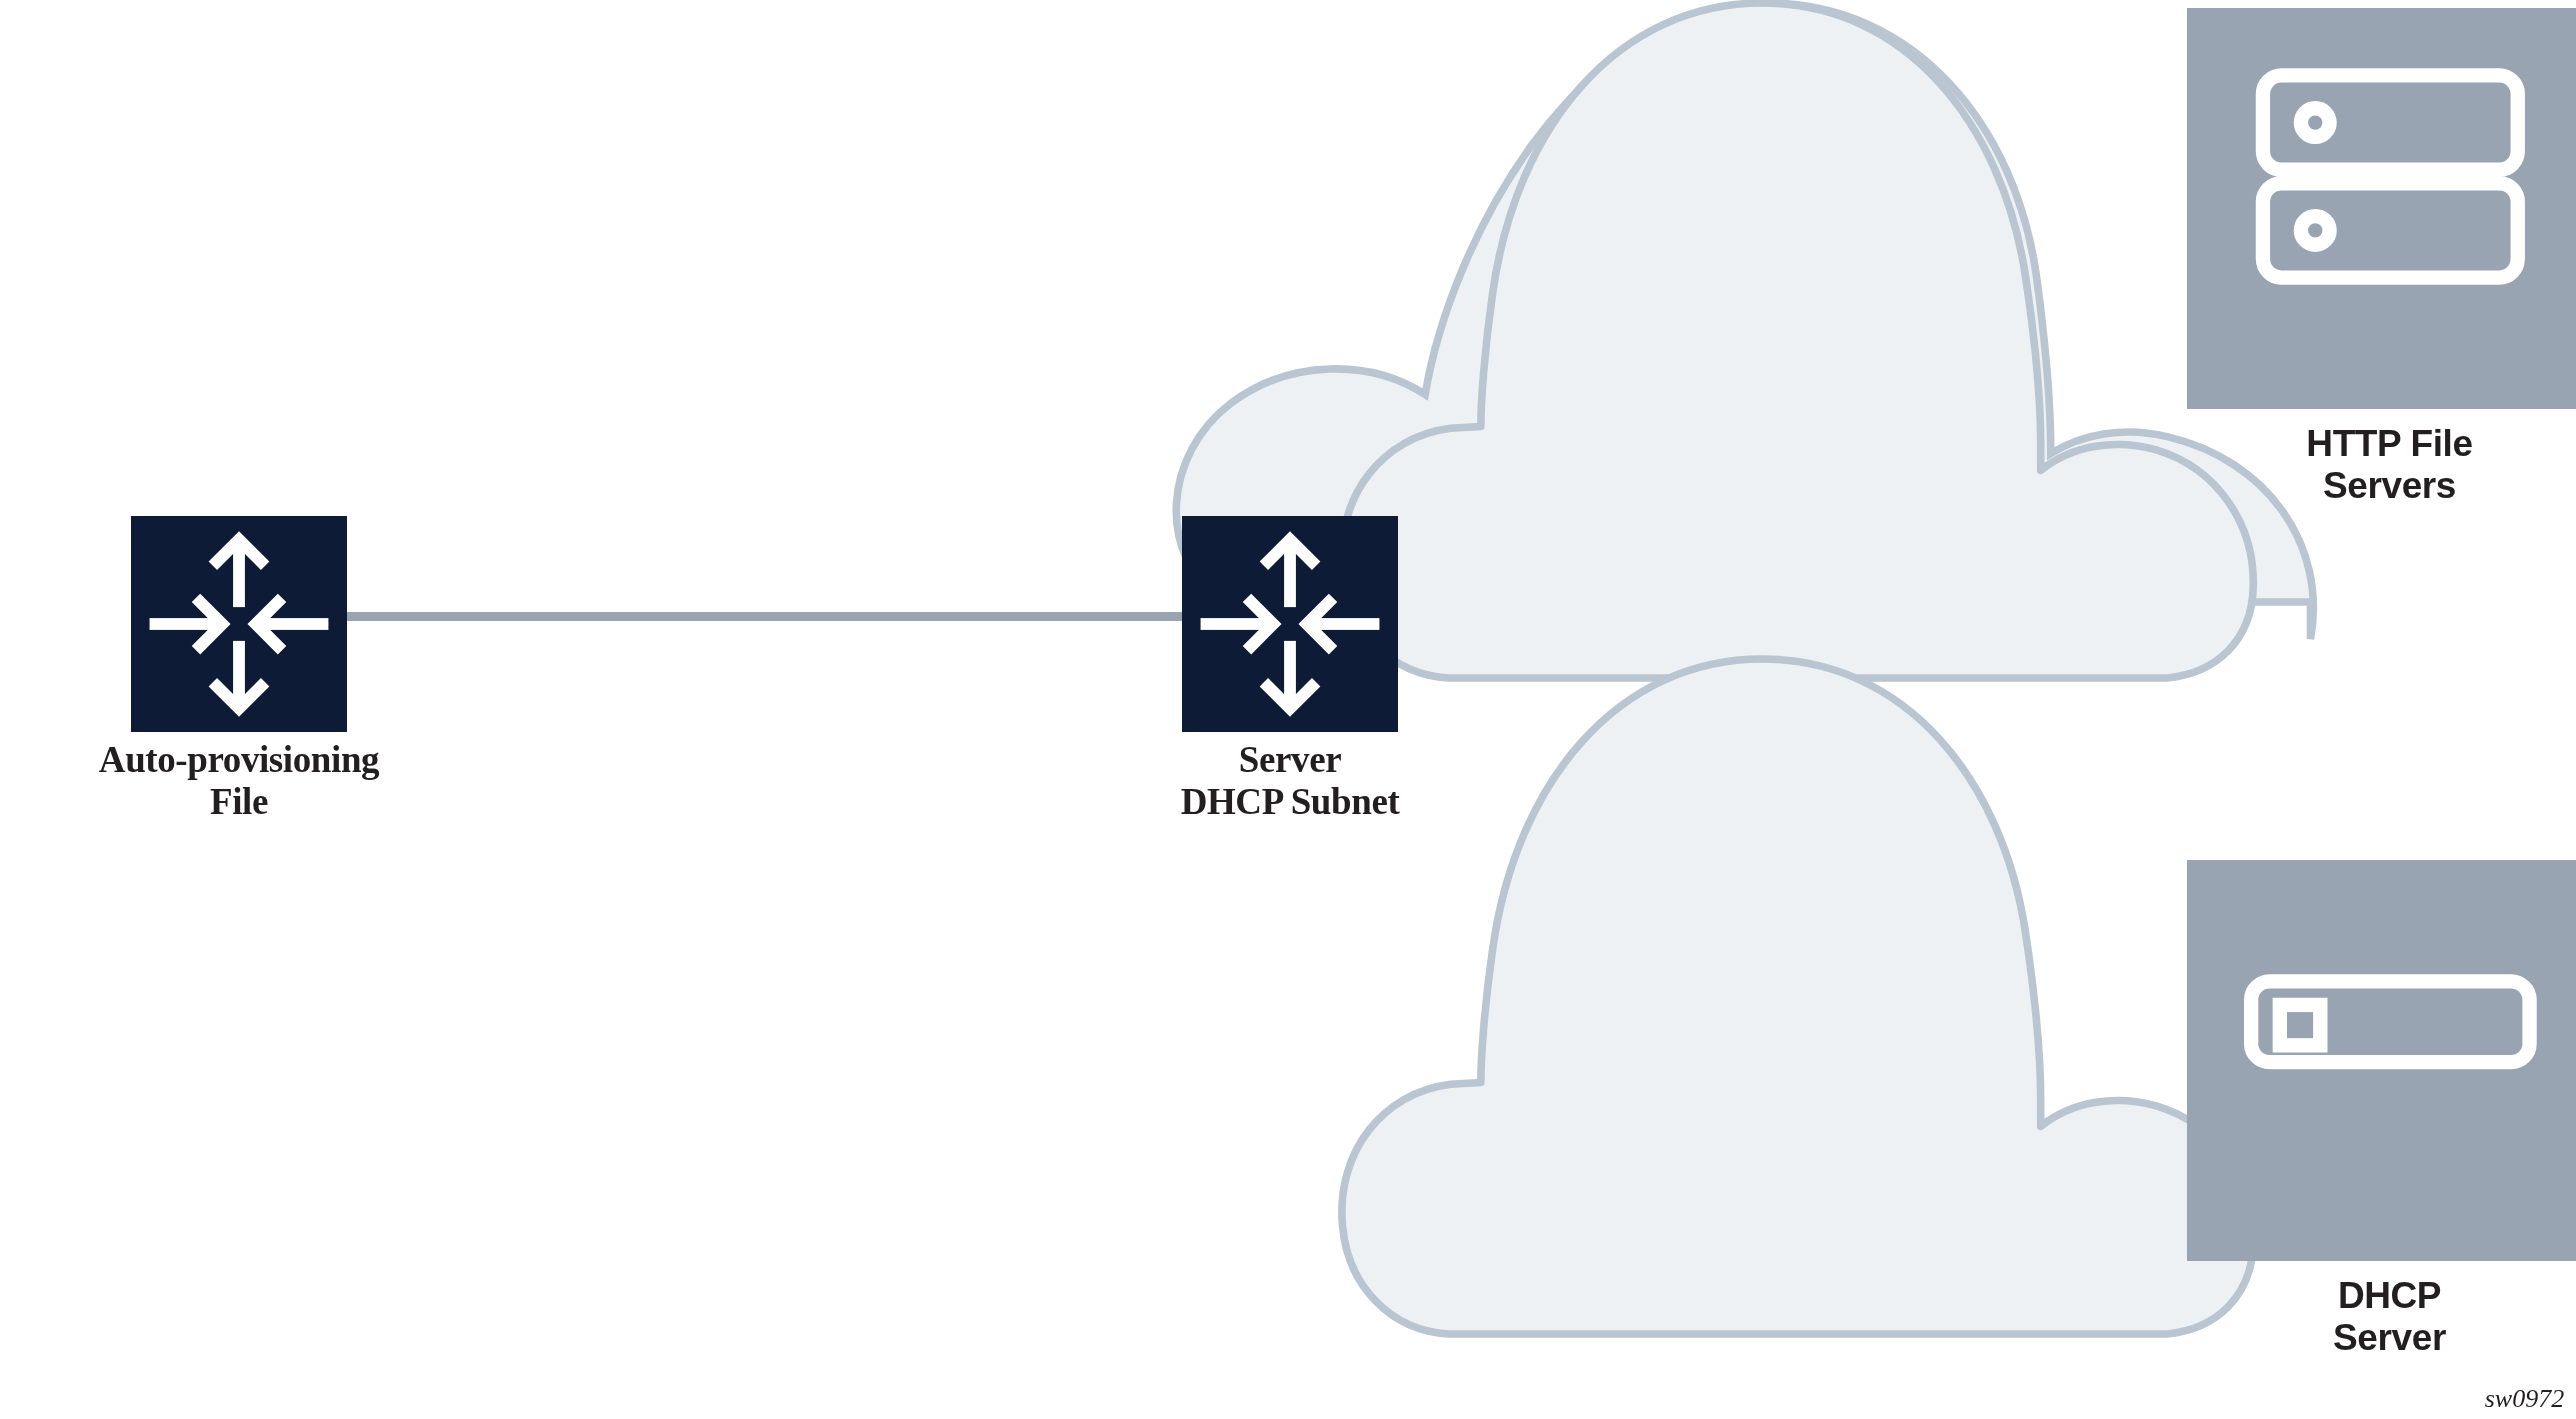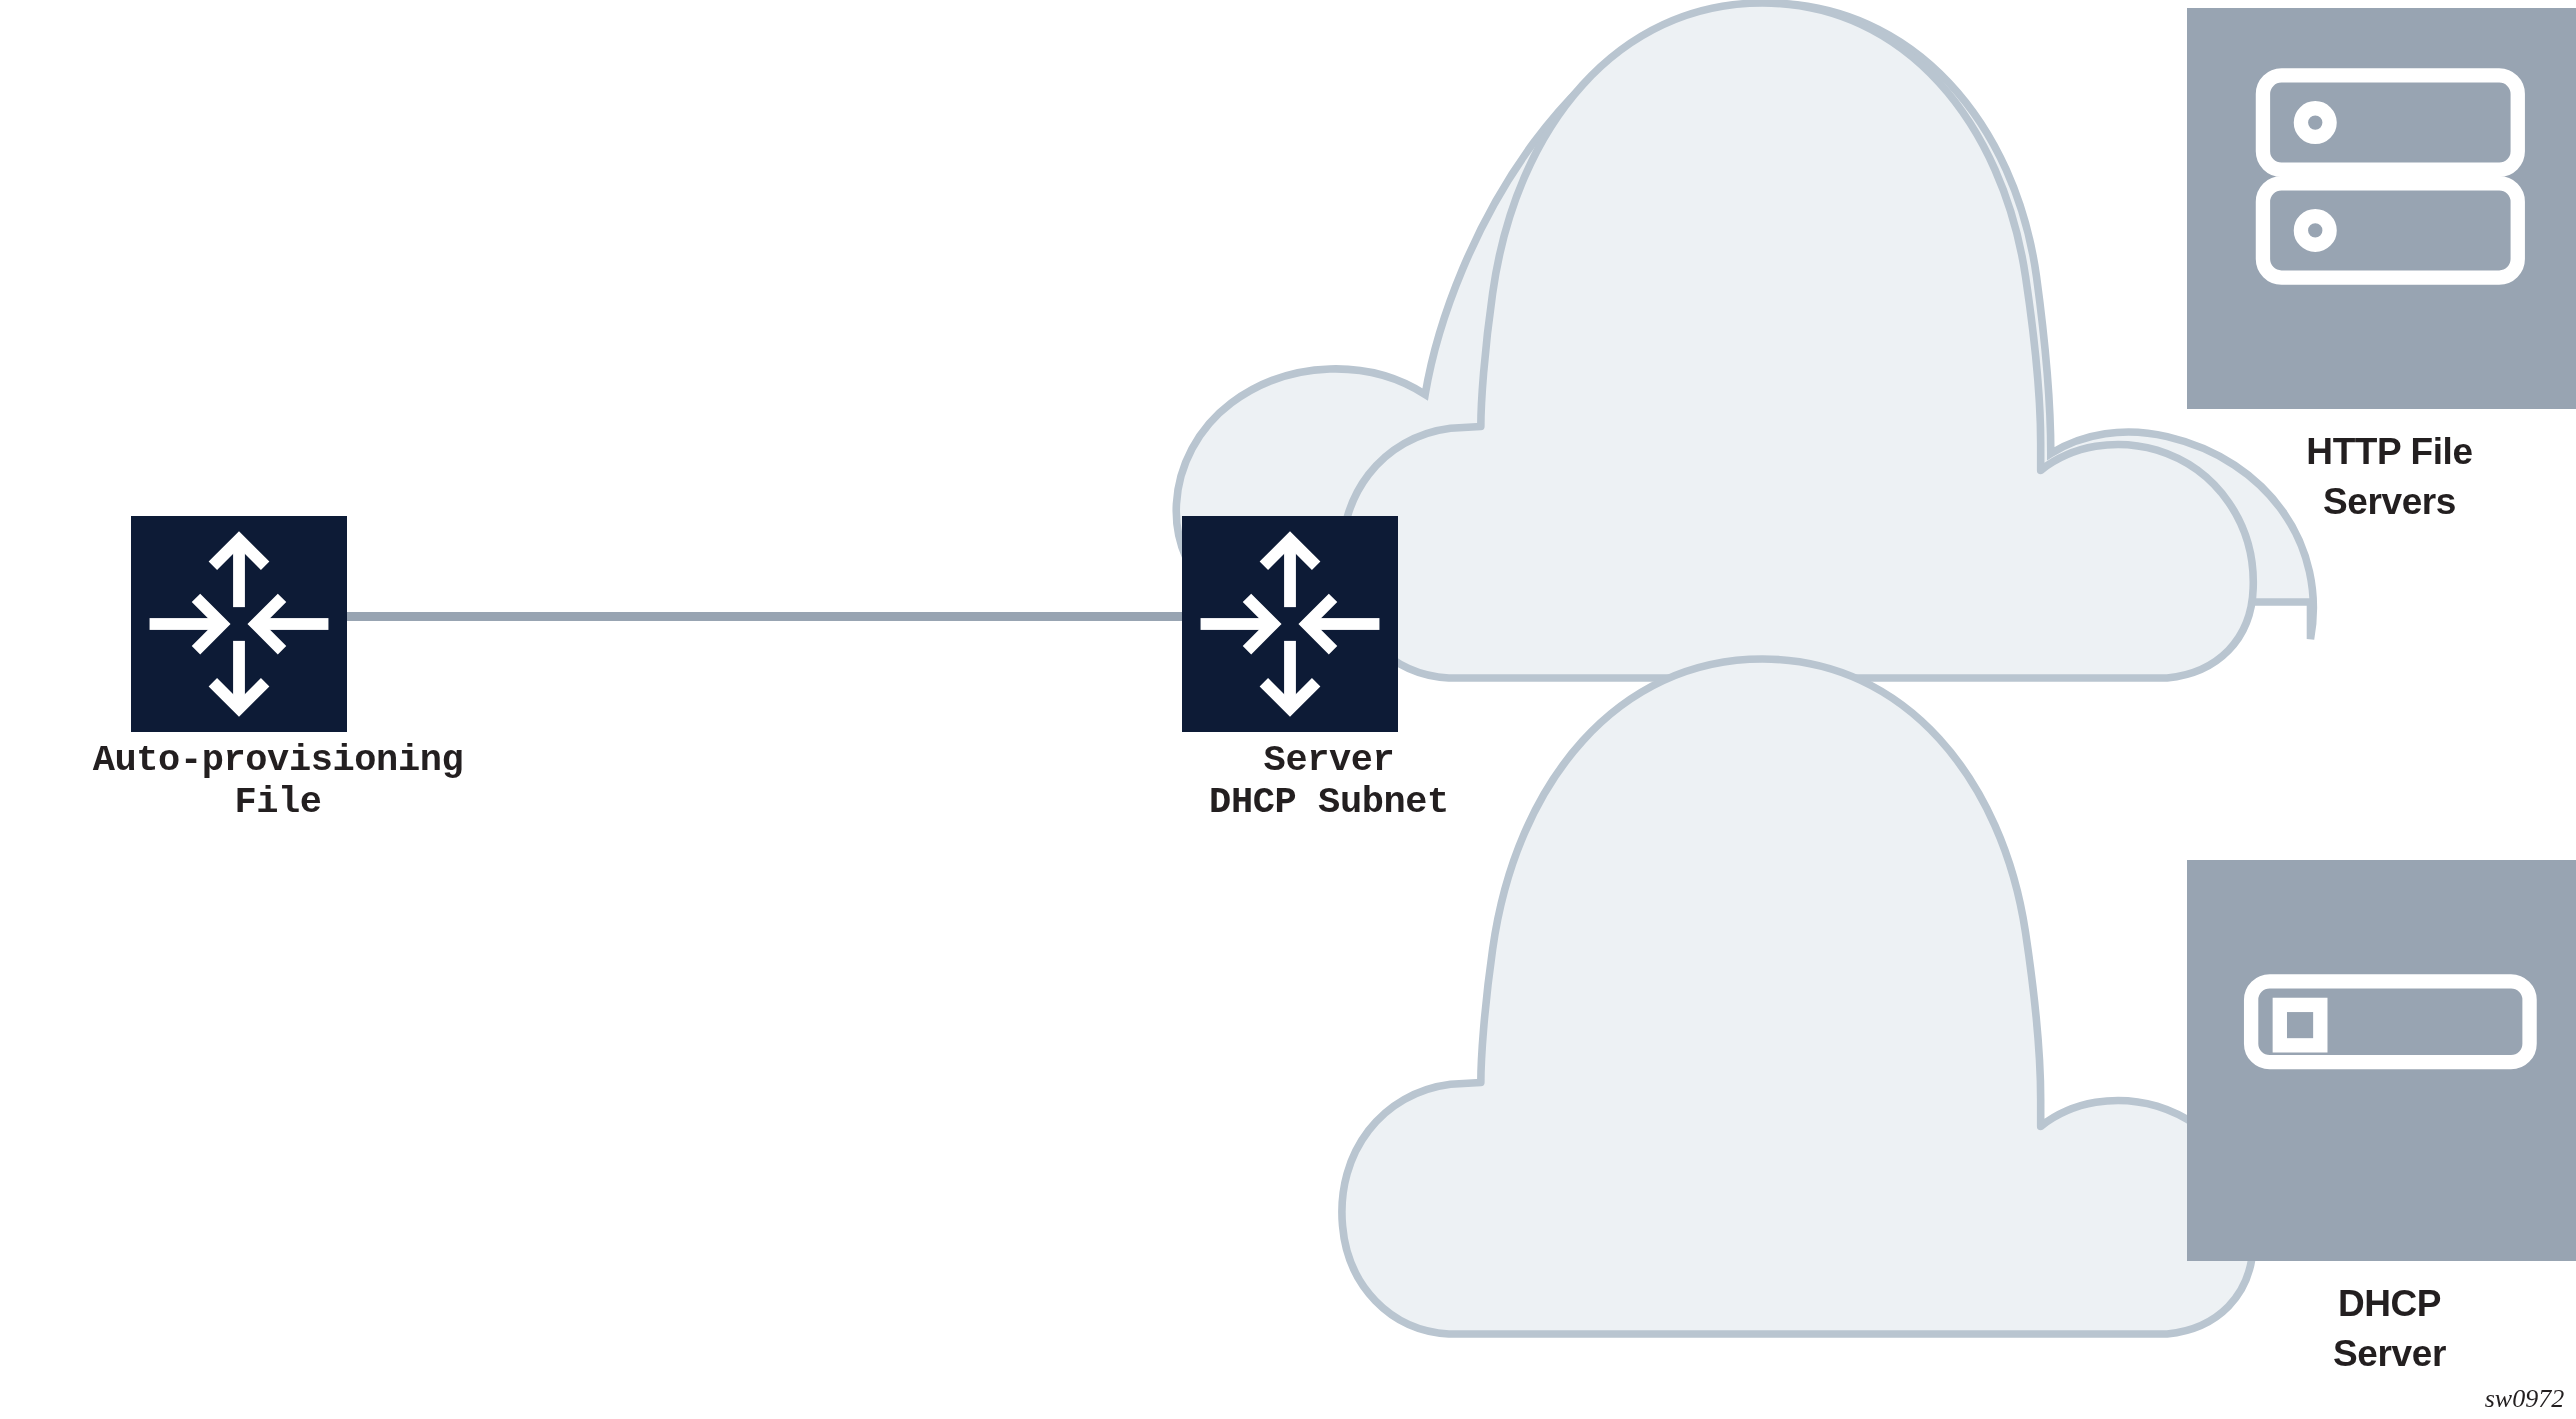--- a/index.html
+++ b/index.html
@@ -33,26 +33,25 @@
   .device-box svg { display: block; width: 100%; height: 100%; }
 
   .device-label {
     position: absolute;
     left: 50%;
     transform: translateX(-50%);
     top: 223px;
     white-space: nowrap;
     text-align: center;
     color: #231f20;
-    font-family: Liberation Mono, monospace;
+    font-family: Liberation Serif, serif;
     font-weight: bold;
     font-size: 37px;
     line-height: 42px;
     letter-spacing: -0.4px;
-    margin-left: 39px;
   }
   .device-label .ln { display: block; }
 
   
   .link-line {
     position: absolute;
     background: #98a4b2;
   }
 
   
@@ -86,21 +85,21 @@
     transform: translateX(-50%);
     white-space: nowrap;
     text-align: center;
     color: #231f20;
     font-family: "Liberation Sans", sans-serif;
     font-weight: bold;
     font-size: 37px;
     line-height: 42px;
     letter-spacing: -0.4px;
   }
-  .server-label .ln { display: block; margin-top: 8px; }
+  .server-label .ln { display: block; }
 
   
   .figure-id {
     position: absolute;
     right: 11.8px;
     bottom: 5px;
     font-family: "Liberation Serif", serif;
     font-style: italic;
     font-size: 26px;
     color: #231f20;

